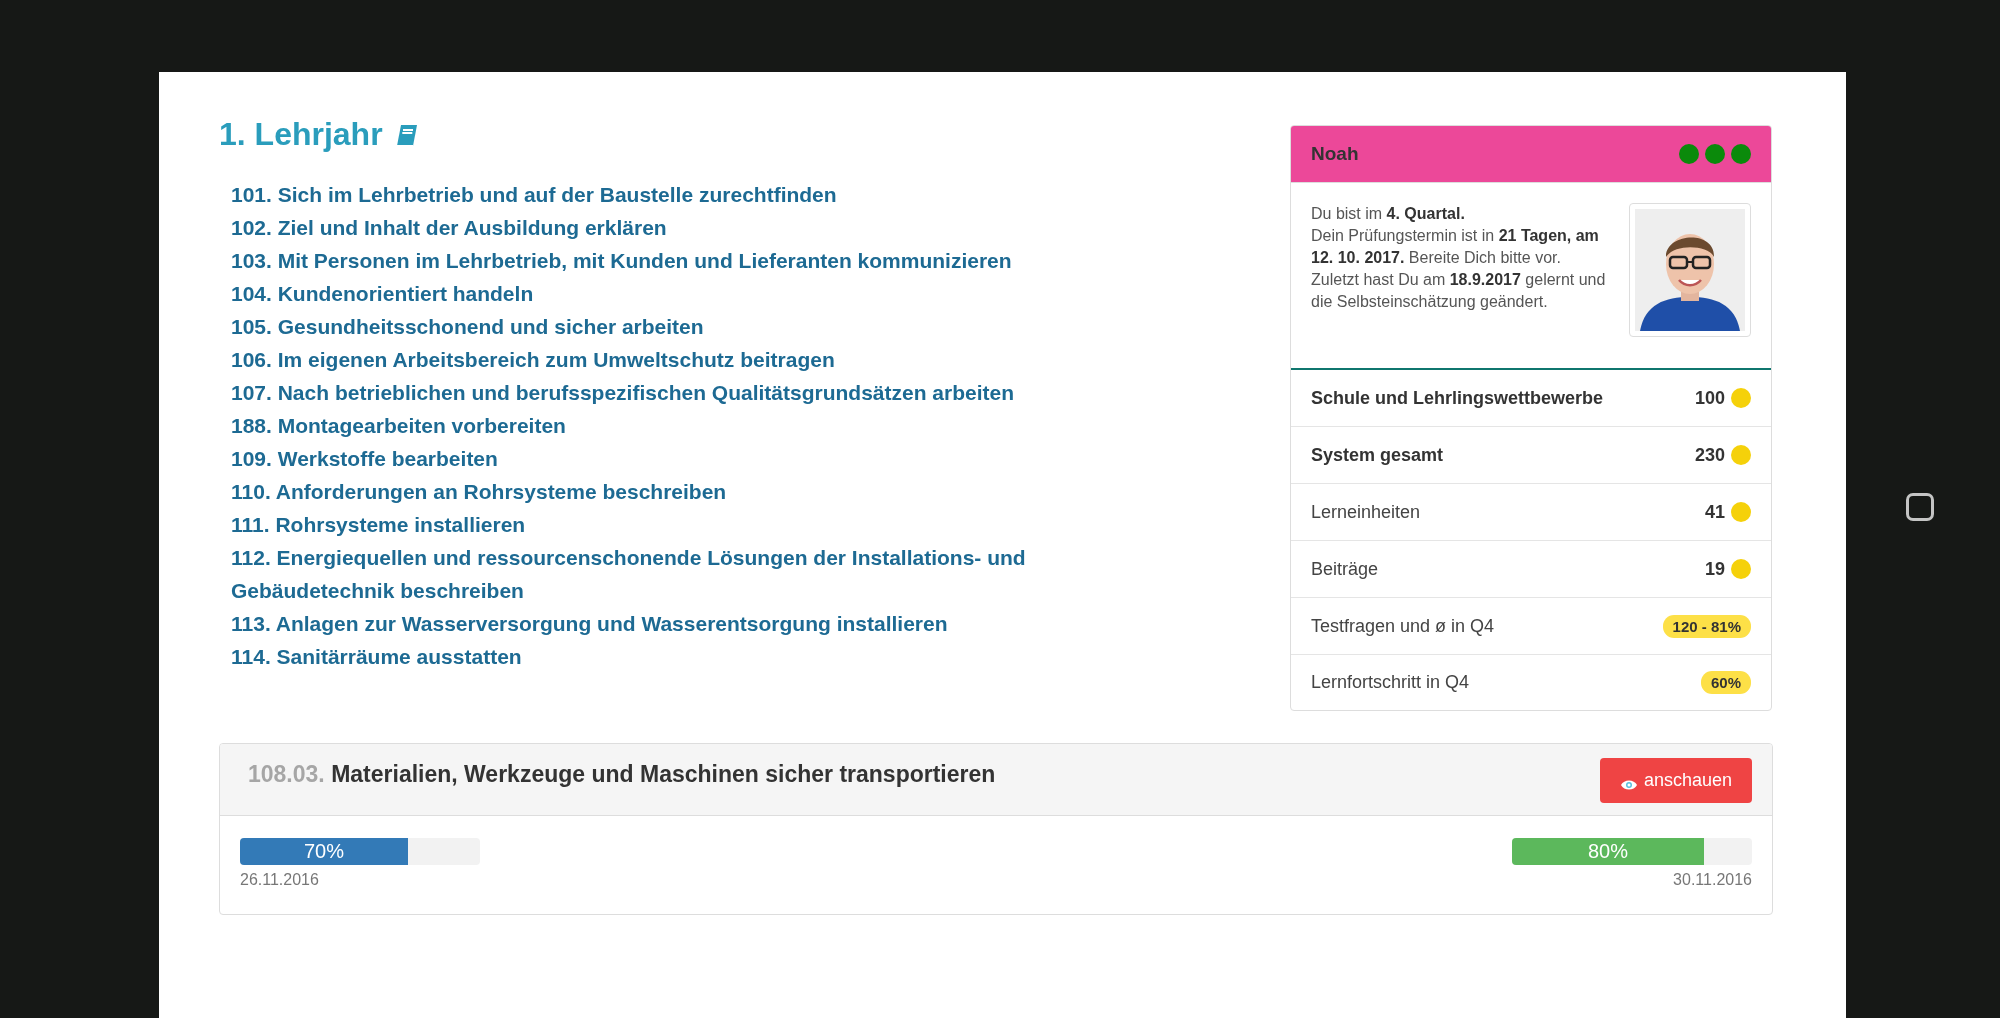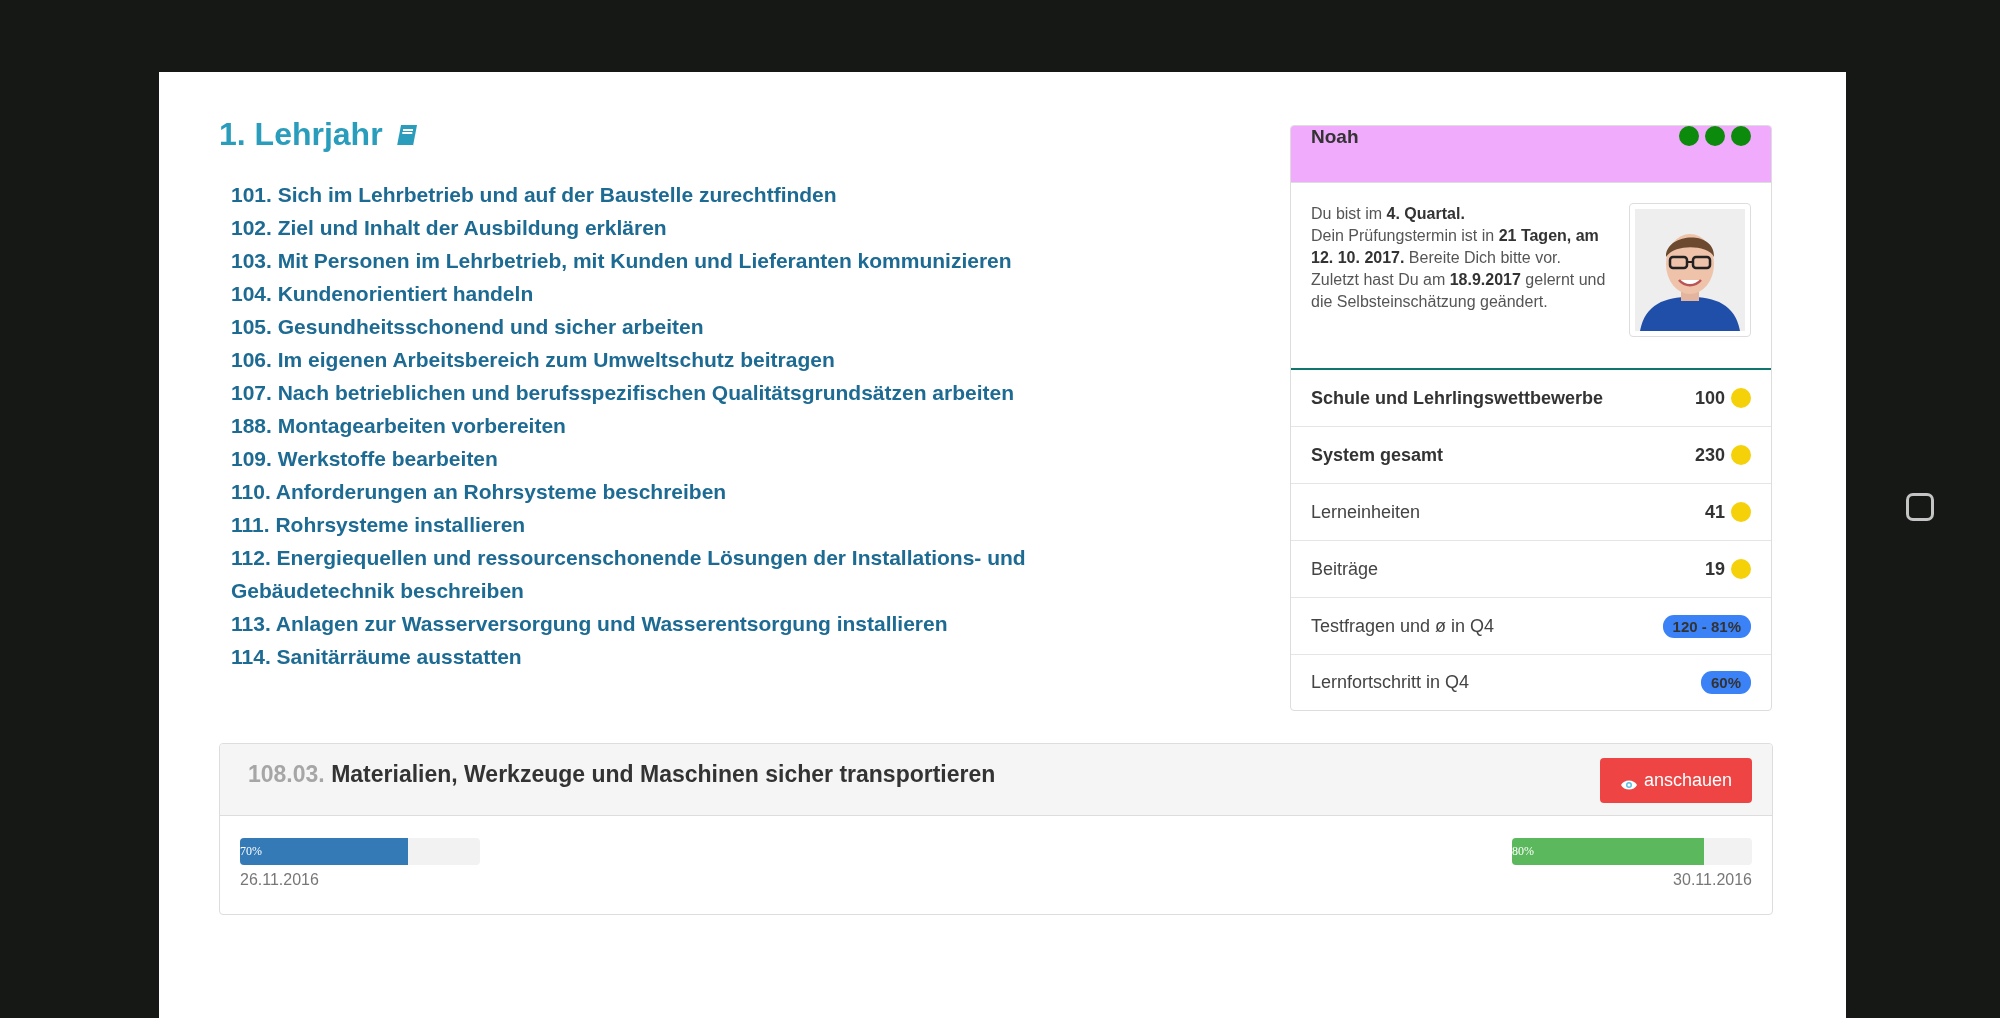--- a/index.html
+++ b/index.html
@@ -18,22 +18,22 @@
   .book-icon { display:inline-block; width:28px; height:28px; }
   .modules { position:absolute; left:60px; top:94px; width:900px; margin:12px; padding:0; list-style:none; }
   .modules li a {
     display:block; color:#1d6a93; font-weight:bold; font-size:21px; line-height:33px; text-decoration:none;
   }
   .card {
     position:absolute; left:1131px; top:53px; width:482px; height:586px;
     border:1px solid #dddddd; border-radius:4px; background:#fff; box-sizing:border-box; overflow:hidden;
   }
   .card-head {
-    height:56px; background:#f0abfc; border-bottom:1px solid #dddddd;
-    display:flex; justify-content:space-between; padding:0 20px 0 20px;
+    height:56px; background:#ec4899; border-bottom:1px solid #dddddd;
+    display:flex; align-items:center; justify-content:space-between; padding:0 20px 0 20px;
   }
   .card-name { font-size:19px; font-weight:bold; color:#333; }
   .dots { display:flex; gap:6px; }
   .dot { width:20px; height:20px; border-radius:50%; background:#0b8a0b; display:inline-block; }
   .card-info {
     height:187px; border-bottom:2px solid #0f766e; position:relative; box-sizing:border-box;
   }
   .info-text {
     position:absolute; left:20px; top:20px; width:300px; font-size:16px; line-height:22px; color:#555;
   }
@@ -45,21 +45,21 @@
   .avatar svg { width:100%; height:100%; display:block; }
   .stat-row {
     height:57px; border-bottom:1px solid #e5e5e5; display:flex; align-items:center;
     justify-content:space-between; padding:0 20px; box-sizing:border-box; font-size:18px; color:#444;
   }
   .stat-row:last-child { border-bottom:none; height:55px; }
   .stat-row.bold .stat-label { font-weight:bold; color:#333; }
   .stat-right { display:flex; align-items:center; gap:6px; font-weight:bold; color:#333; }
   .coin { width:20px; height:20px; border-radius:50%; background:#f5d10a; display:inline-block; }
   .badge {
-    background:#3b82f6; border-radius:11px; padding:3px 10px; font-size:15px; font-weight:bold; color:#333;
+    background:#fde047; border-radius:11px; padding:3px 10px; font-size:15px; font-weight:bold; color:#333;
   }
   .lesson {
     position:absolute; left:60px; top:671px; width:1554px; height:172px;
     border:1px solid #dddddd; border-radius:4px; box-sizing:border-box; overflow:hidden;
   }
   .lesson-head {
     height:72px; background:#f5f5f5; border-bottom:1px solid #dddddd; position:relative; box-sizing:border-box;
   }
   .lesson-title {
     position:absolute; left:28px; top:17px; font-size:23px; font-weight:bold; color:#333;
@@ -69,21 +69,21 @@
     position:absolute; right:20px; top:14px; width:152px; height:45px; background:#ef4444;
     border-radius:4px; border:none; color:#fff; font-size:18px;
     display:flex; align-items:center; justify-content:center; gap:6px;
     font-family:"Liberation Sans", sans-serif; cursor:pointer;
   }
   .eye-icon { width:18px; height:12px; display:inline-block; }
   .progress-wrap { position:absolute; top:94px; width:240px; }
   .progress-wrap.left { left:20px; }
   .progress-wrap.right { right:20px; }
   .bar-track { height:27px; background:#f2f2f2; border-radius:4px; overflow:hidden; }
-  .bar-fill { height:100%; color:#fff; font-size:12px; line-height:27px;font-family:Liberation Serif, serif; }
+  .bar-fill { height:100%; color:#fff; font-size:20px; text-align:center; line-height:27px; }
   .bar-fill.blue { background:#337ab7; width:70%; }
   .bar-fill.green { background:#5cb85c; width:80%; }
   .bar-date { font-size:16px; color:#777; margin-top:6px; }
   .progress-wrap.right .bar-date { text-align:right; }
   .side-btn {
     position:absolute; left:1906px; top:493px; width:28px; height:28px; border:3px solid #c4c4c4;
     border-radius:7px; box-sizing:border-box; background:transparent;
   }
 </style>
 </head>

